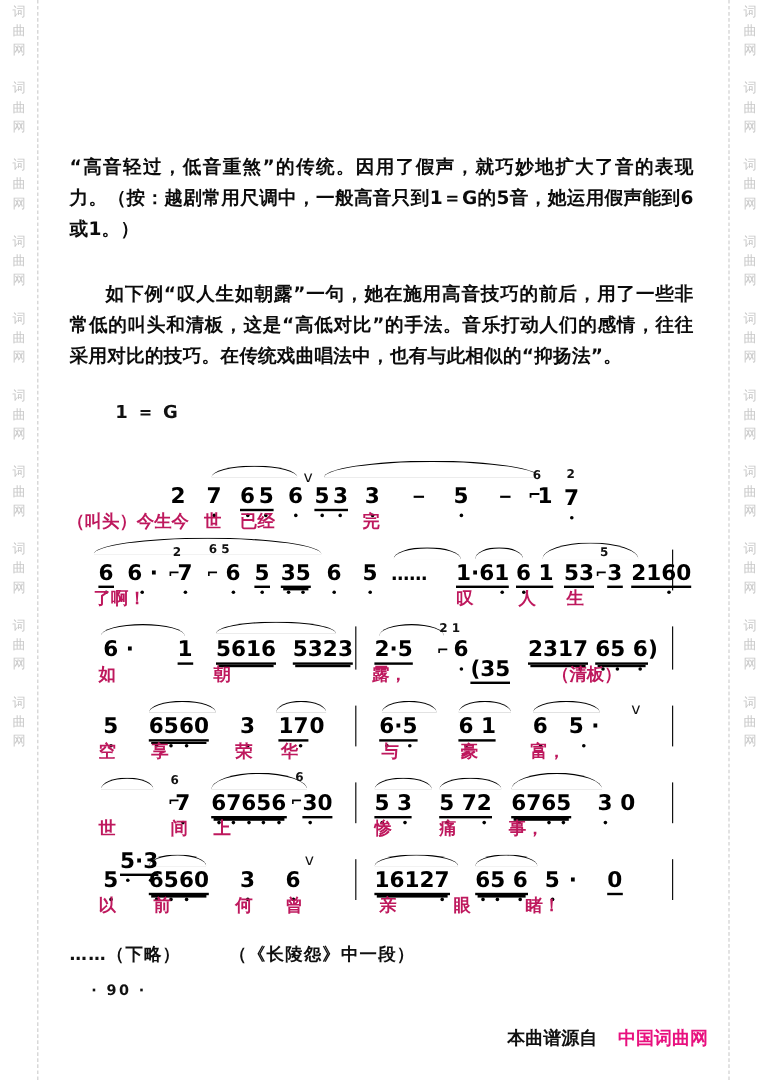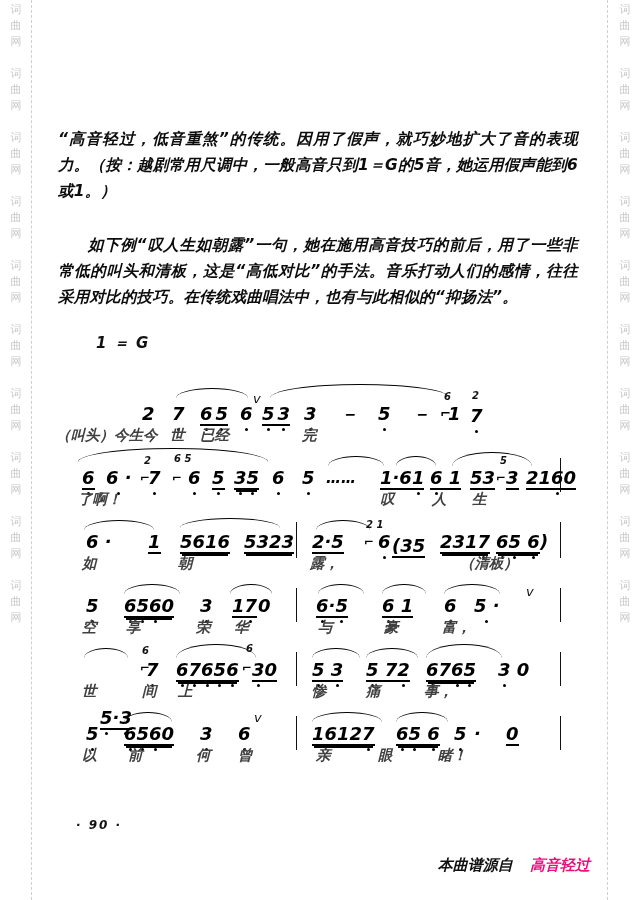--- a/index.html
+++ b/index.html
@@ -58,21 +58,20 @@
     color: #c9c9c9;
   }
 
   
   .page {
     position: absolute;
     left: 48px;
     top: 0;
     width: 544px;
     height: 900px;
-    font-style: italic;
   }
 
   .prose {
     position: absolute;
     left: 10px;
     width: 520px;
     font-family: "DejaVu Sans", sans-serif;
     font-size: 15.5px;
     font-weight: 700;
     line-height: 26px;
@@ -125,21 +124,21 @@
     line-height: 20px;
     color: #000;
     white-space: pre;
   }
   .lyr {
     position: absolute;
     font-family: "DejaVu Sans", sans-serif;
     font-weight: 700;
     font-size: 14.5px;
     line-height: 18px;
-    color: #404040;
+    color: #be185d;
     white-space: pre;
   }
   .grace {
     position: absolute;
     font-size: 10px;
     font-weight: 700;
     line-height: 10px;
     white-space: pre;
   }
   .ul1 { border-bottom: 2px solid #000; padding-bottom: 0px; }
@@ -395,21 +394,21 @@
 
       <span class="note" style="left:38px; top:24px;">6 ·</span>
       <span class="note ul1" style="left:100px; top:24px;">1</span>
       <span class="note ul2" style="left:132px; top:24px;">5616</span>
       <span class="note ul2" style="left:196px; top:24px;">5323</span>
 
       <span class="note ul1" style="left:264px; top:24px;">2·5</span>
       <span class="grace" style="left:318px; top:12px;">2 1</span>
       <span class="note" style="left:316px; top:24px; font-size:12px;">⌐</span>
       <span class="note dotu" style="left:330px; top:24px;">6</span>
-      <span class="note ul1" style="left:344px; top:28px;">(35</span>
+      <span class="note ul1" style="left:344px; top:40px;">(35</span>
       <span class="note ul2" style="left:392px; top:24px;">231<span class="dotu" style="position:relative">7</span></span>
       <span class="note ul2" style="left:448px; top:24px;"><span class="dotu" style="position:relative">6</span><span class="dotu" style="position:relative">5</span> <span class="dotu" style="position:relative">6</span></span>
       <span class="note" style="left:492px; top:24px;">)</span>
 
       <span class="lyr" style="left:34px; top:46px;">如</span>
       <span class="lyr" style="left:130px; top:46px;">朝</span>
       <span class="lyr" style="left:262px; top:46px;">露，</span>
       <span class="lyr" style="left:412px; top:46px;">（清板）</span>
     </div>
 
@@ -497,21 +496,26 @@
       <span class="lyr" style="left:80px; top:46px;">前</span>
       <span class="lyr" style="left:148px; top:46px;">何</span>
       <span class="lyr" style="left:190px; top:46px;">曾</span>
       <span class="lyr" style="left:268px; top:46px;">亲</span>
       <span class="lyr" style="left:330px; top:46px;">眼</span>
       <span class="lyr" style="left:390px; top:46px;">睹！</span>
     </div>
 
   </div>
 
+  <div class="tail">
+    <span>……（下略）</span>
+    <span style="display:inline-block;width:28px"></span>
+    <span>（《长陵怨》中一段）</span>
+  </div>
 
   <div class="pagenum">· 90 ·</div>
 
   <div class="credit">
     <span>本曲谱源自</span>
-    <span class="site">高音轻过</span>
+    <span class="site">中国词曲网</span>
   </div>
 
 </div>
 
 </body></html>

